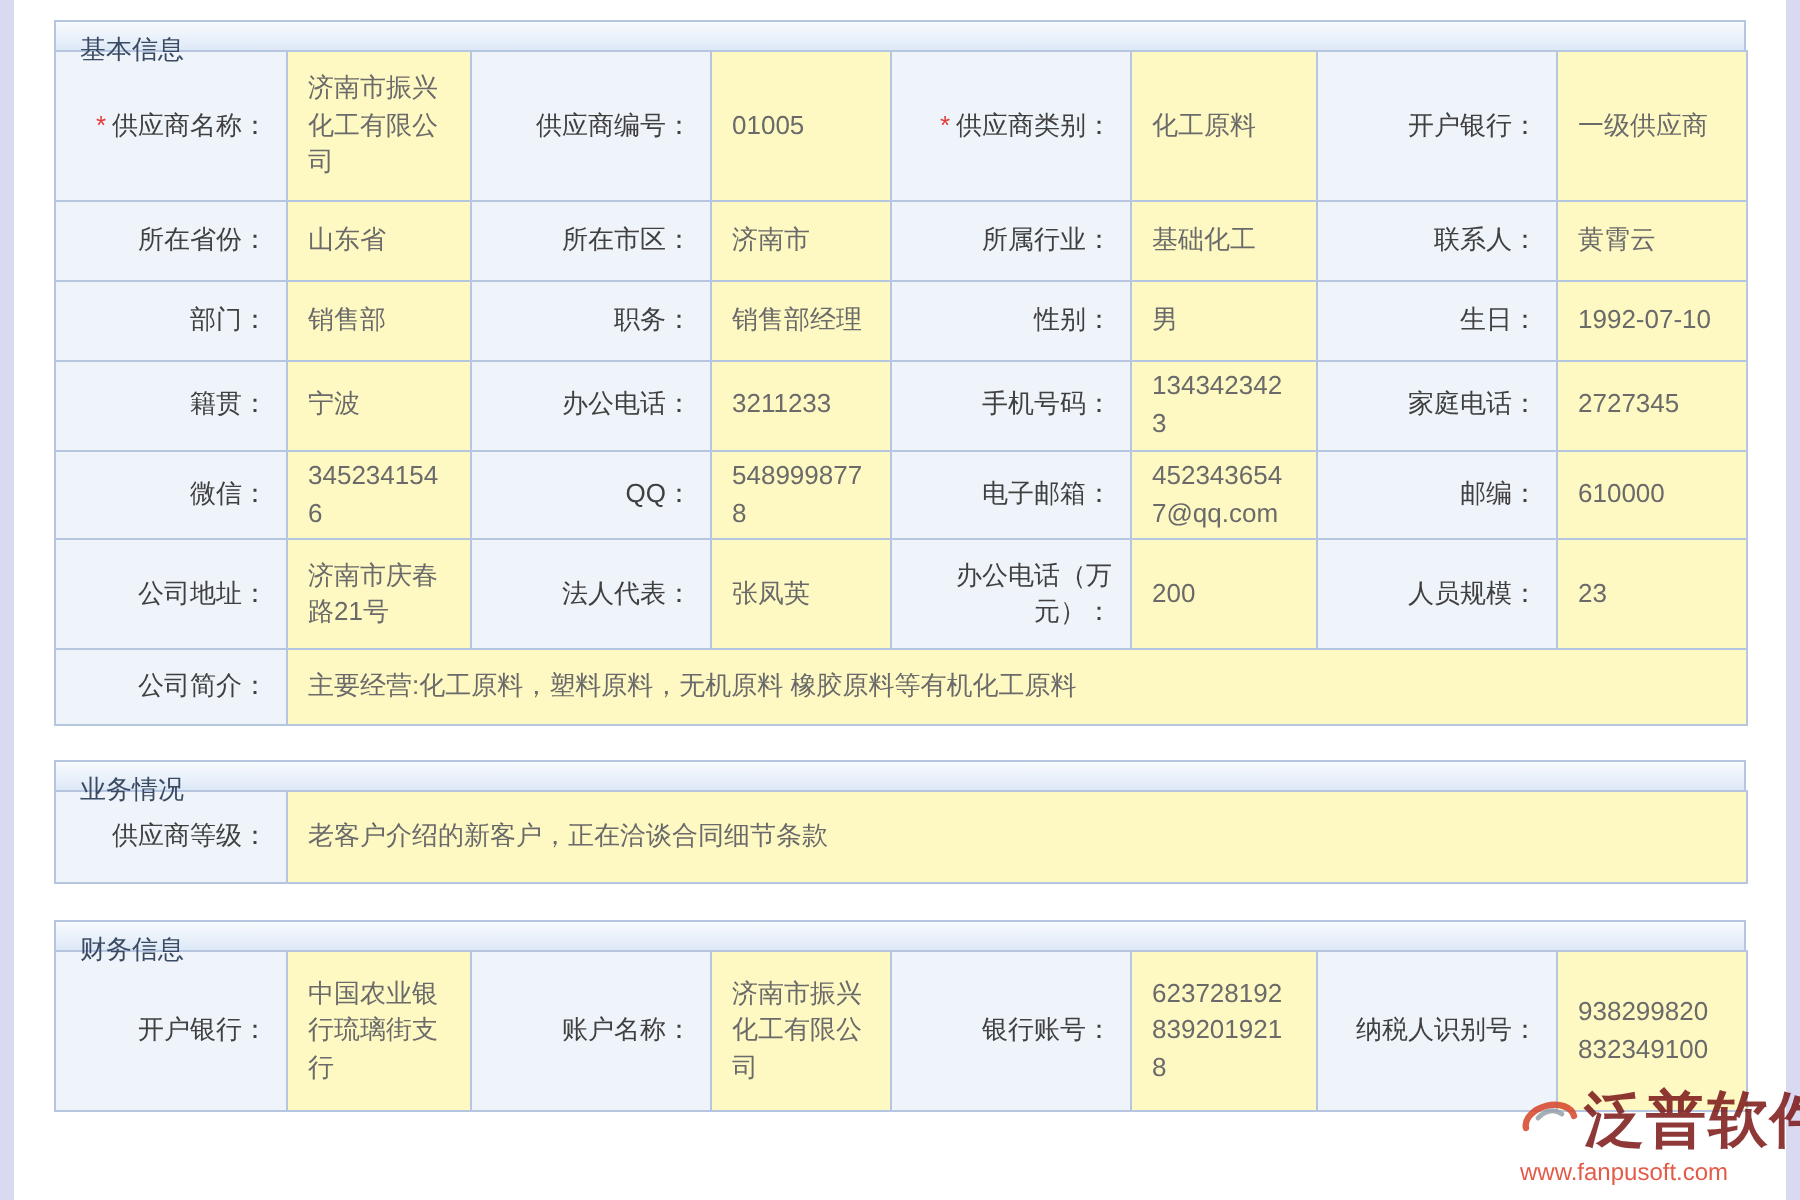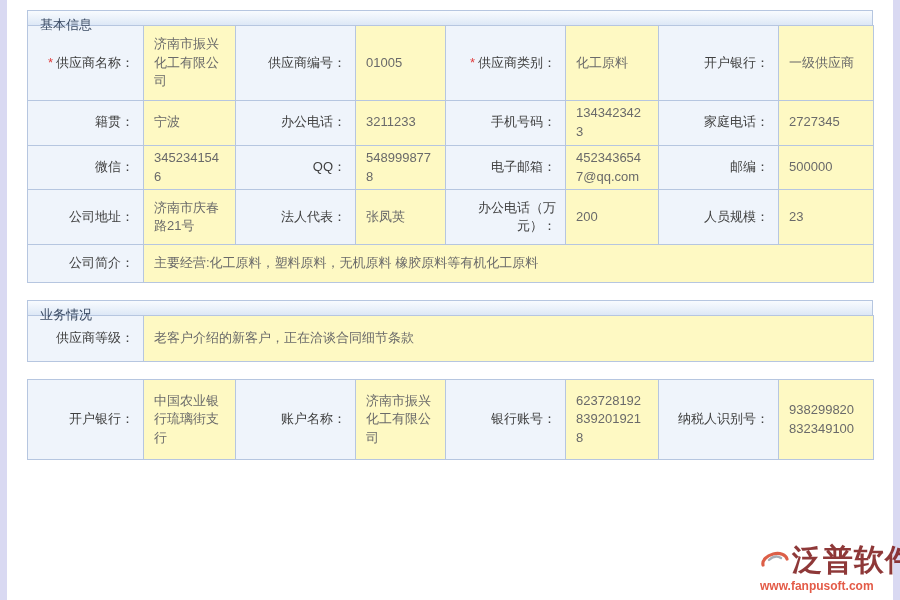--- a/index.html
+++ b/index.html
@@ -23,21 +23,21 @@
   td.lbl { background: #eff4fb; color: #404040; text-align: right;
            padding: 3px 9px 3px 0; }
   td.val { background: #fef9c3; color: #6a6a6a; text-align: left;
            padding: 3px 12px 3px 10px; word-break: break-all; }
   .req { color: #e03e3e; margin-right: 3px; }
   .watermark { position: absolute; left: 760px; top: 540px; width: 140px;
                opacity: 0.88; pointer-events: none; }
   .wm-row { display: flex; align-items: center; }
   .wm-brand { font-size: 30px; font-weight: bold; color: #7f1d1d;
               letter-spacing: 1px; white-space: nowrap; }
-  .wm-url { font-size: 12px; font-weight: bold; color: #e0452f;
+  .wm-url { font-size: 12px; font-weight: normal; color: #e0452f;
             margin-top: -2px; white-space: nowrap; }
 </style>
 </head>
 <body>
 
 <div class="edge left"></div>
 <div class="edge right"></div>
 
 <div class="content">
 
@@ -59,38 +59,58 @@
         <td class="lbl"><span class="req">*</span><span>供应商名称：</span></td>
         <td class="val">济南市振兴化工有限公司</td>
         <td class="lbl"><span>供应商编号：</span></td>
         <td class="val">01005</td>
         <td class="lbl"><span class="req">*</span><span>供应商类别：</span></td>
         <td class="val">化工原料</td>
         <td class="lbl"><span>开户银行：</span></td>
         <td class="val">一级供应商</td>
       </tr>
       <tr style="height:40px">
+        <td class="lbl"><span>所在省份：</span></td>
+        <td class="val">山东省</td>
+        <td class="lbl"><span>所在市区：</span></td>
+        <td class="val">济南市</td>
+        <td class="lbl"><span>所属行业：</span></td>
+        <td class="val">基础化工</td>
+        <td class="lbl"><span>联系人：</span></td>
+        <td class="val">黄霄云</td>
+      </tr>
+      <tr style="height:40px">
+        <td class="lbl"><span>部门：</span></td>
+        <td class="val">销售部</td>
+        <td class="lbl"><span>职务：</span></td>
+        <td class="val">销售部经理</td>
+        <td class="lbl"><span>性别：</span></td>
+        <td class="val">男</td>
+        <td class="lbl"><span>生日：</span></td>
+        <td class="val">1992-07-10</td>
+      </tr>
+      <tr style="height:40px">
         <td class="lbl"><span>籍贯：</span></td>
         <td class="val">宁波</td>
         <td class="lbl"><span>办公电话：</span></td>
         <td class="val">3211233</td>
         <td class="lbl"><span>手机号码：</span></td>
         <td class="val">1343423423</td>
         <td class="lbl"><span>家庭电话：</span></td>
         <td class="val">2727345</td>
       </tr>
       <tr style="height:40px">
         <td class="lbl"><span>微信：</span></td>
         <td class="val">3452341546</td>
         <td class="lbl"><span>QQ：</span></td>
         <td class="val">5489998778</td>
         <td class="lbl"><span>电子邮箱：</span></td>
         <td class="val">4523436547@qq.com</td>
         <td class="lbl"><span>邮编：</span></td>
-        <td class="val">500000</td>
+        <td class="val">610000</td>
       </tr>
       <tr style="height:55px">
         <td class="lbl"><span>公司地址：</span></td>
         <td class="val">济南市庆春路21号</td>
         <td class="lbl"><span>法人代表：</span></td>
         <td class="val">张凤英</td>
         <td class="lbl"><span>办公电话（万元）：</span></td>
         <td class="val">200</td>
         <td class="lbl"><span>人员规模：</span></td>
         <td class="val">23</td>
@@ -117,20 +137,21 @@
         <td class="lbl"><span>供应商等级：</span></td>
         <td class="val">老客户介绍的新客户，正在洽谈合同细节条款</td>
       </tr>
     </tbody>
       </table>
   </div>
 
   <div class="sec-gap" style="height:18px"></div>
 
   <div class="section">
+    <div class="sec-header">财务信息</div>
     <table>
       <colgroup>
         <col style="width:116px">
           <col style="width:92px">
         <col style="width:120px">
           <col style="width:90px">
         <col style="width:120px">
           <col style="width:93px">
         <col style="width:120px">
           <col style="width:95px">

